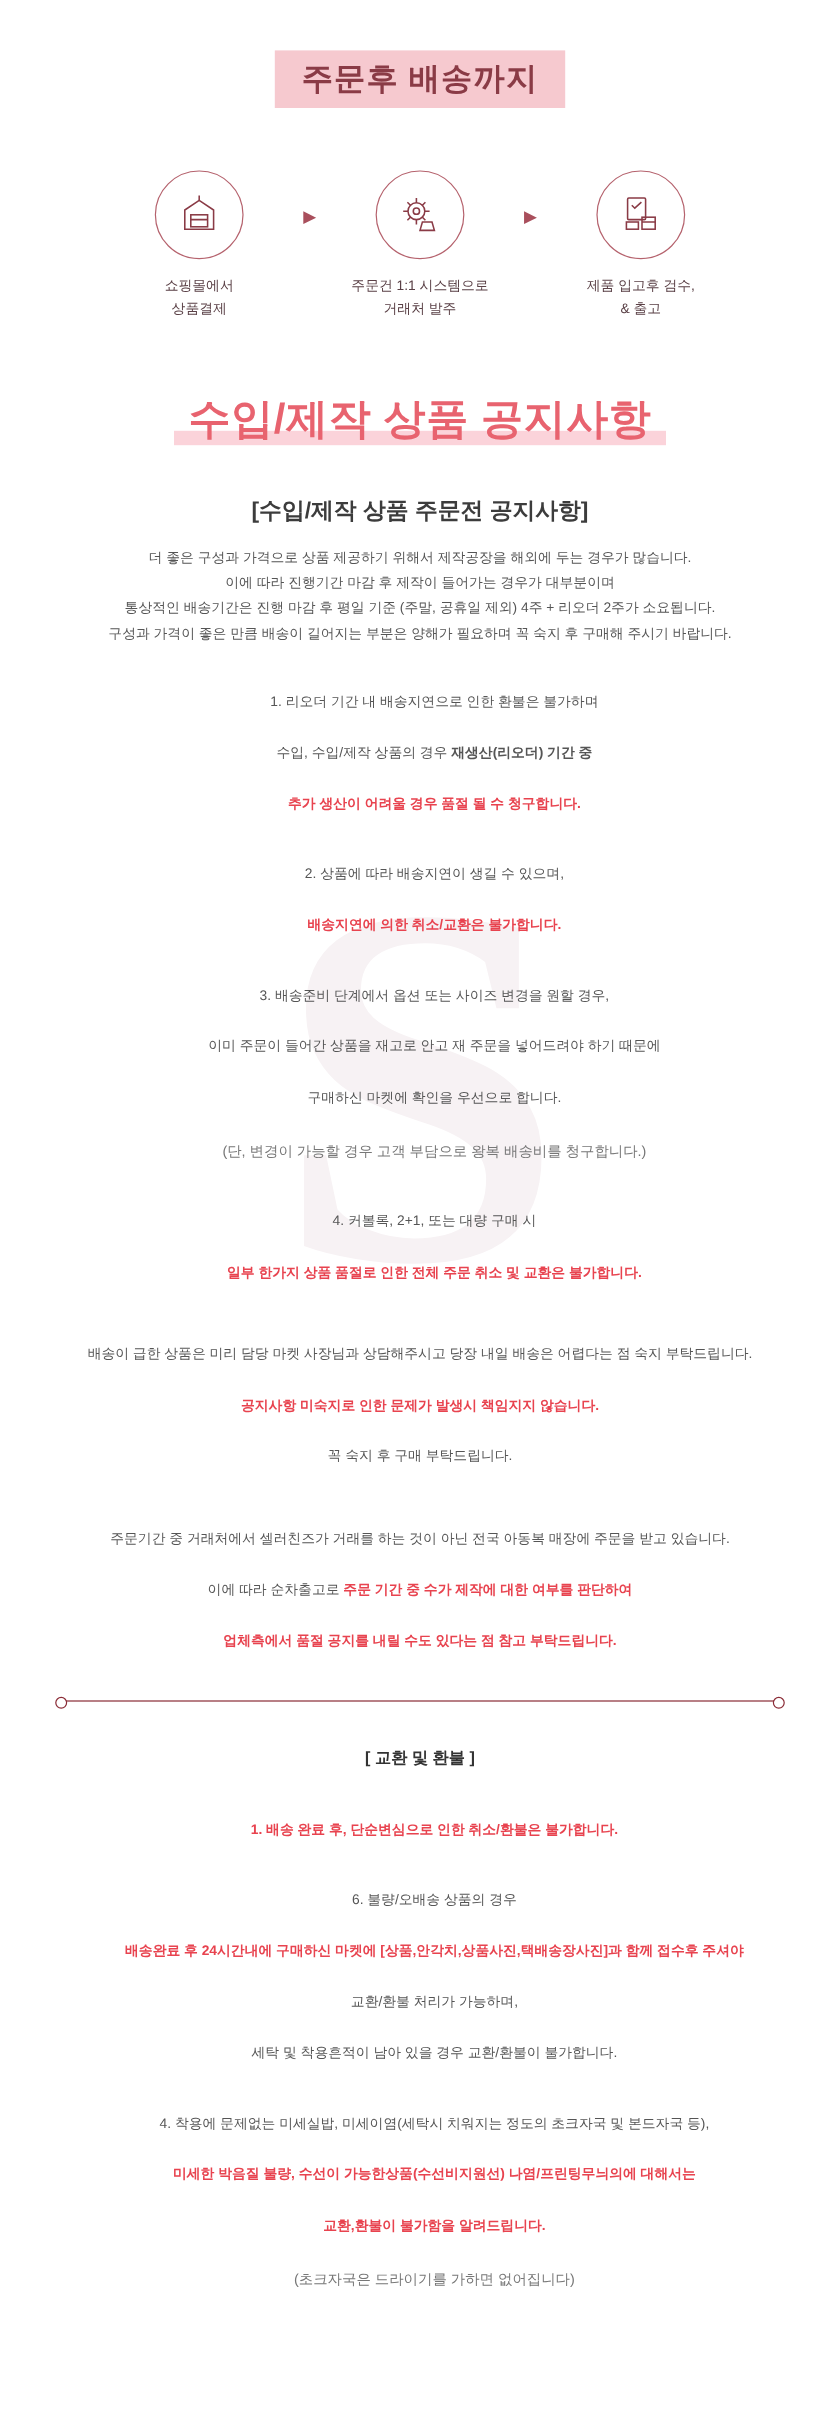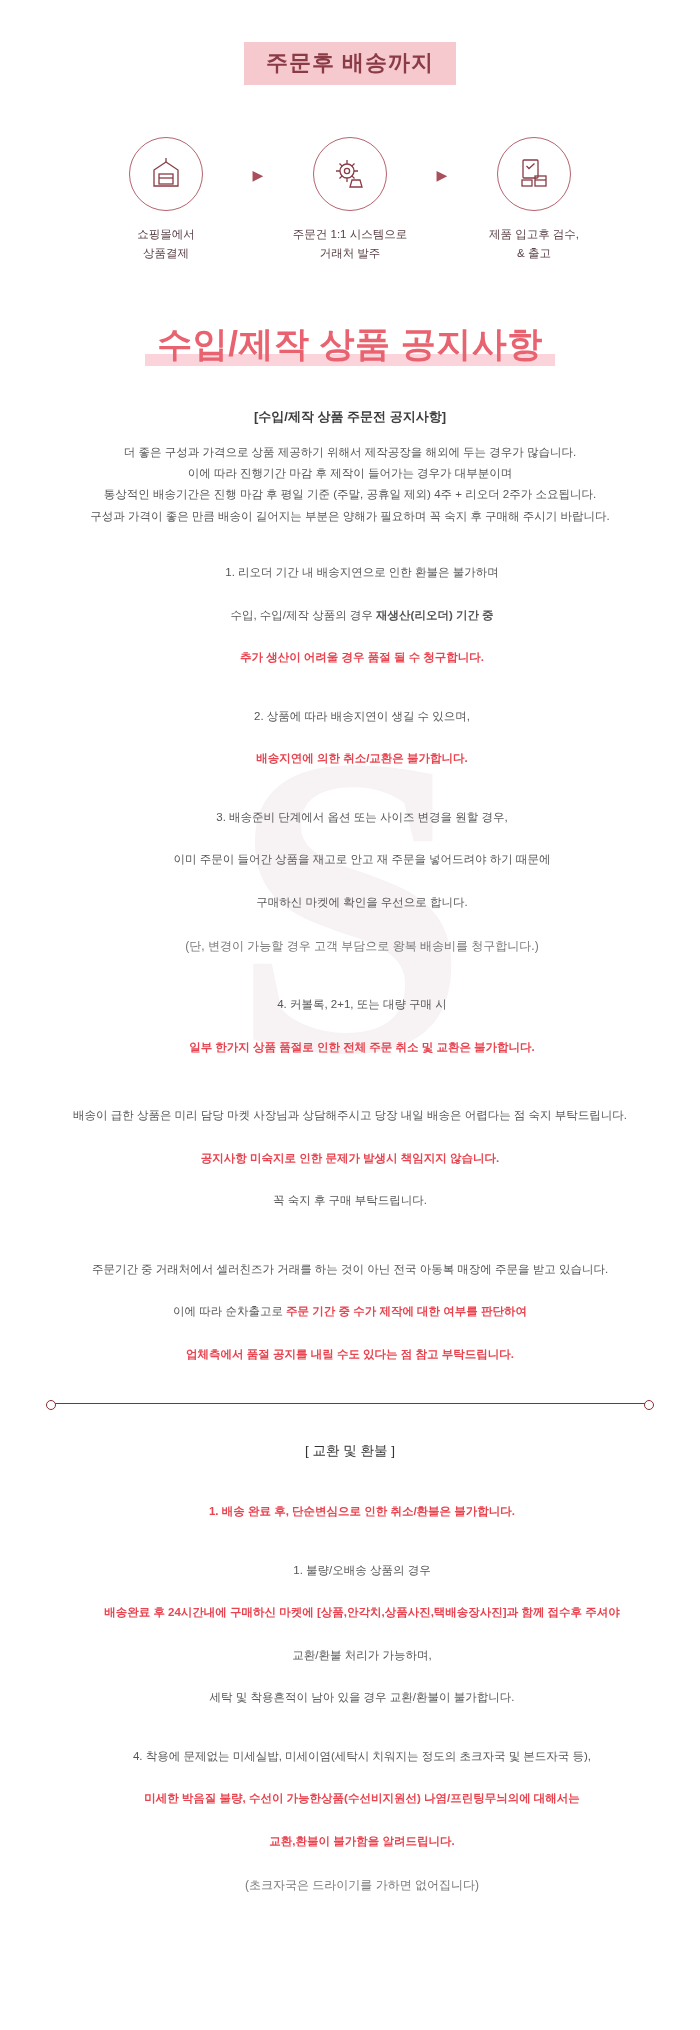--- a/index.html
+++ b/index.html
@@ -30,21 +30,21 @@
 
   
   .banner-wrap { text-align:center; padding-top:42px; }
   .banner {
     display:inline-block;
     background:#f6c9cf;
     padding:6px 22px 7px;
     position:relative;
   }
   .banner .btxt {
-    font-size:22px;
+    font-size:26px;
     font-weight:bold;
     color:#8a3b46;
     letter-spacing:1px;
     font-family:"Liberation Sans", sans-serif;
   }
 
   
   .steps {
     display:flex;
     justify-content:center;
@@ -91,21 +91,21 @@
     position:absolute;
     left:0; right:0; bottom:2px;
     height:12px;
     background:#fbd3da;
     z-index:-1;
   }
 
   
   .sec { margin-top:40px; text-align:center; }
   .sec h3 {
-    font-size:13px;
+    font-size:19px;
     font-weight:bold;
     color:#3c3c3c;
     margin:0 0 16px 0;
   }
   .p {
     font-size:11.5px;
     line-height:1.85;
     color:#555;
     margin:0 0 14px 0;
     white-space:pre-line;
@@ -129,21 +129,21 @@
     width:8px; height:8px;
     border-radius:50%;
     background:#fff;
     border:1.5px solid #8a2b36;
   }
   .divider:before { left:-4px; }
   .divider:after { right:-4px; }
 
   .sec-head {
     font-size:13.5px;
-    font-weight:normal;
+    font-weight:bold;
     color:#333;
     margin-bottom:20px;
     margin-top:36px;
   }
   .item { margin-bottom:16px;padding-left:24px; }
 </style>
 </head>
 <body>
 
 <div class="page">
@@ -252,21 +252,21 @@
     <div class="divider"></div>
 
     <div class="sec" style="margin-top:0;">
       <div class="sec-head">[ 교환 및 환불 ]</div>
 
       <div class="p item">
         <span class="red">1. 배송 완료 후, 단순변심으로 인한 취소/환불은 불가합니다.</span>
       </div>
 
       <div class="p item">
-        <span>1. 불량/오배송 상품의 경우</span><br>
+        <span>6. 불량/오배송 상품의 경우</span><br>
         <span class="red">배송완료 후 24시간내에 구매하신 마켓에 [상품,안각치,상품사진,택배송장사진]과 함께 접수후 주셔야</span><br>
         <span>교환/환불 처리가 가능하며,</span><br>
         <span>세탁 및 착용흔적이 남아 있을 경우 교환/환불이 불가합니다.</span>
       </div>
 
 
       <div class="p item">
         <span>4. 착용에 문제없는 미세실밥, 미세이염(세탁시 치워지는 정도의 초크자국 및 본드자국 등),</span><br>
         <span class="red">미세한 박음질 불량, 수선이 가능한상품(수선비지원선) 나염/프린팅무늬의에 대해서는</span><br>
         <span class="red">교환,환불이 불가함을 알려드립니다.</span><br>

